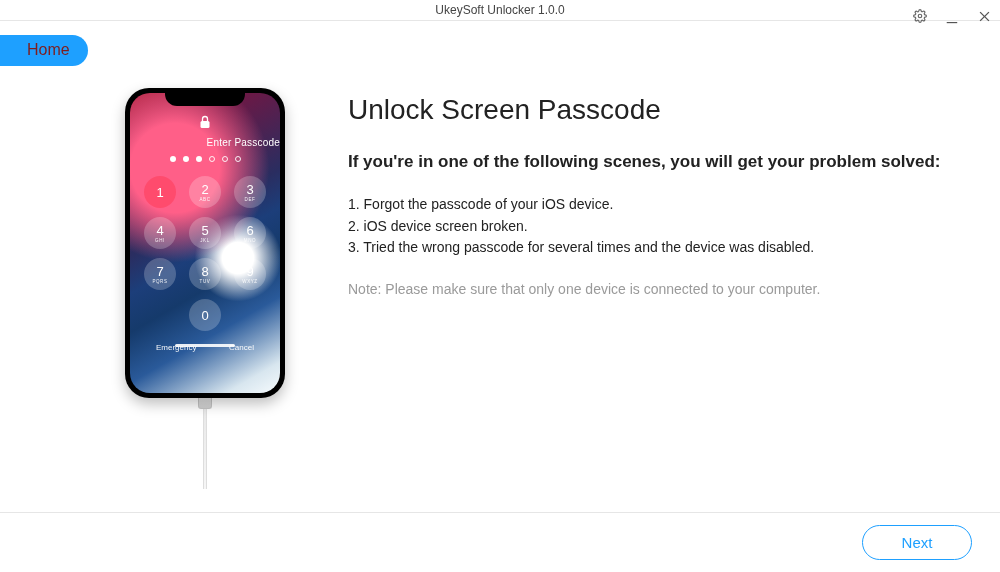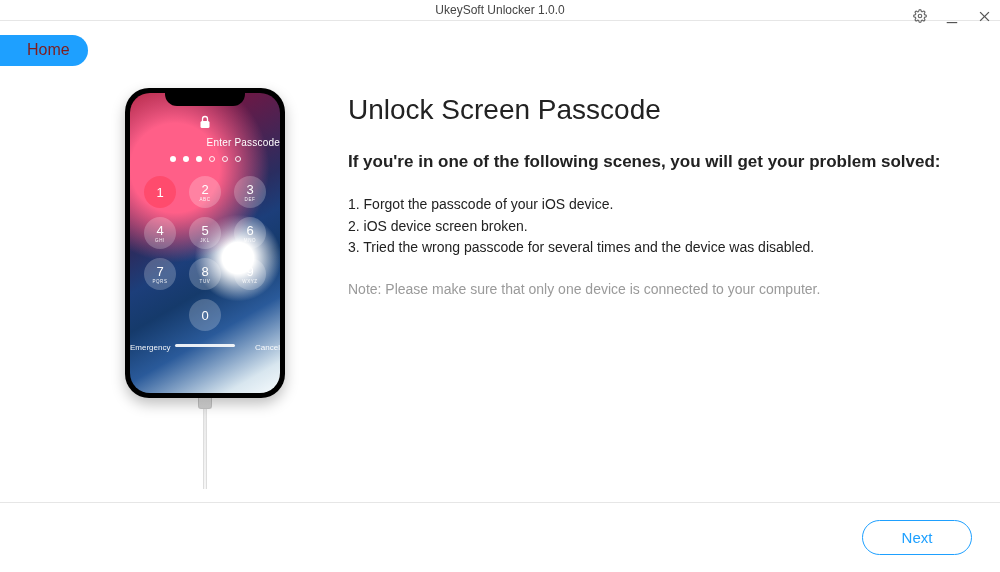--- a/index.html
+++ b/index.html
@@ -24,33 +24,33 @@
 .lock-ic { width:12px; height:14px; margin:0 auto 8px auto;}
 .enter-pass { font-size:10px; letter-spacing:0.2px; margin-bottom:8px;}
 .dots { display:flex; gap:7px; justify-content:center; margin-bottom:14px;}
 .dot { width:6px; height:6px; border:1px solid rgba(255,255,255,0.9); border-radius:50%; }
 .dot.f { background:#fff;}
 .pad { display:grid; grid-template-columns:repeat(3,32px); grid-auto-rows:32px; gap:9px 13px; justify-content:center;}
 .key { width:32px; height:32px; border-radius:50%; background:rgba(255,255,255,0.22); display:flex; flex-direction:column; align-items:center; justify-content:center; color:#fff;}
 .key .n { font-size:13px; line-height:1;}
 .key .l { font-size:4.5px; letter-spacing:0.6px; margin-top:1px; opacity:0.9;}
 .key.red { background:rgba(255,72,104,0.85);}
-.bottom { display:flex; justify-content:space-between; padding:0 0; margin-top:12px;}
+.bottom { display:flex; justify-content:space-between; padding:0 26px; margin-top:12px;}
 .blabel { font-size:8px; color:#fff; opacity:0.95;}
 .homebar { position:absolute; bottom:5px; left:50%; transform:translateX(-50%); width:60px; height:3px; background:rgba(255,255,255,0.9); border-radius:3px;}
 .cable-tip { width:14px; height:12px; background:linear-gradient(#e9e9e9,#cfcfcf); border:1px solid #c5c5c5; border-top:none; border-radius:0 0 3px 3px; margin-top:-1px;}
 .cable { width:4px; height:80px; background:linear-gradient(#e8e8e8,#f6f6f6); border-left:1px solid #ddd; border-right:1px solid #ddd;}
 
 .text-side { flex:1; padding:6px 0 0 38px;}
 h1 { font-size:28px; font-weight:400; color:#222; margin-bottom:26px;}
 .lead { font-size:17px; color:#222; margin-bottom:22px;font-weight:bold;}
 .list { font-size:14px; line-height:1.55; color:#222; margin-bottom:22px;}
 .note { font-size:14px; color:#9a9a9a;}
 
-.footer { position:absolute; bottom:0; left:0; right:0; height:70px; border-top:1px solid #e6e6e6; display:flex; align-items:center; justify-content:flex-end; padding:0 28px;}
+.footer { position:absolute; bottom:0; left:0; right:0; height:60px; border-top:1px solid #e6e6e6; display:flex; align-items:center; justify-content:flex-end; padding:0 28px;}
 .next-btn { min-width:110px; padding:8px 34px; border:1.5px solid #1ea0ff; color:#1ea0ff; background:#fff; border-radius:22px; font-size:15px; cursor:pointer;}
 </style>
 </head>
 <body>
 
 <div class="titlebar">
   <span class="title">UkeySoft Unlocker 1.0.0</span>
   <div class="controls">
     <div class="ctl">
       <svg width="14" height="14" viewBox="0 0 24 24" fill="none" stroke="#666" stroke-width="2">

